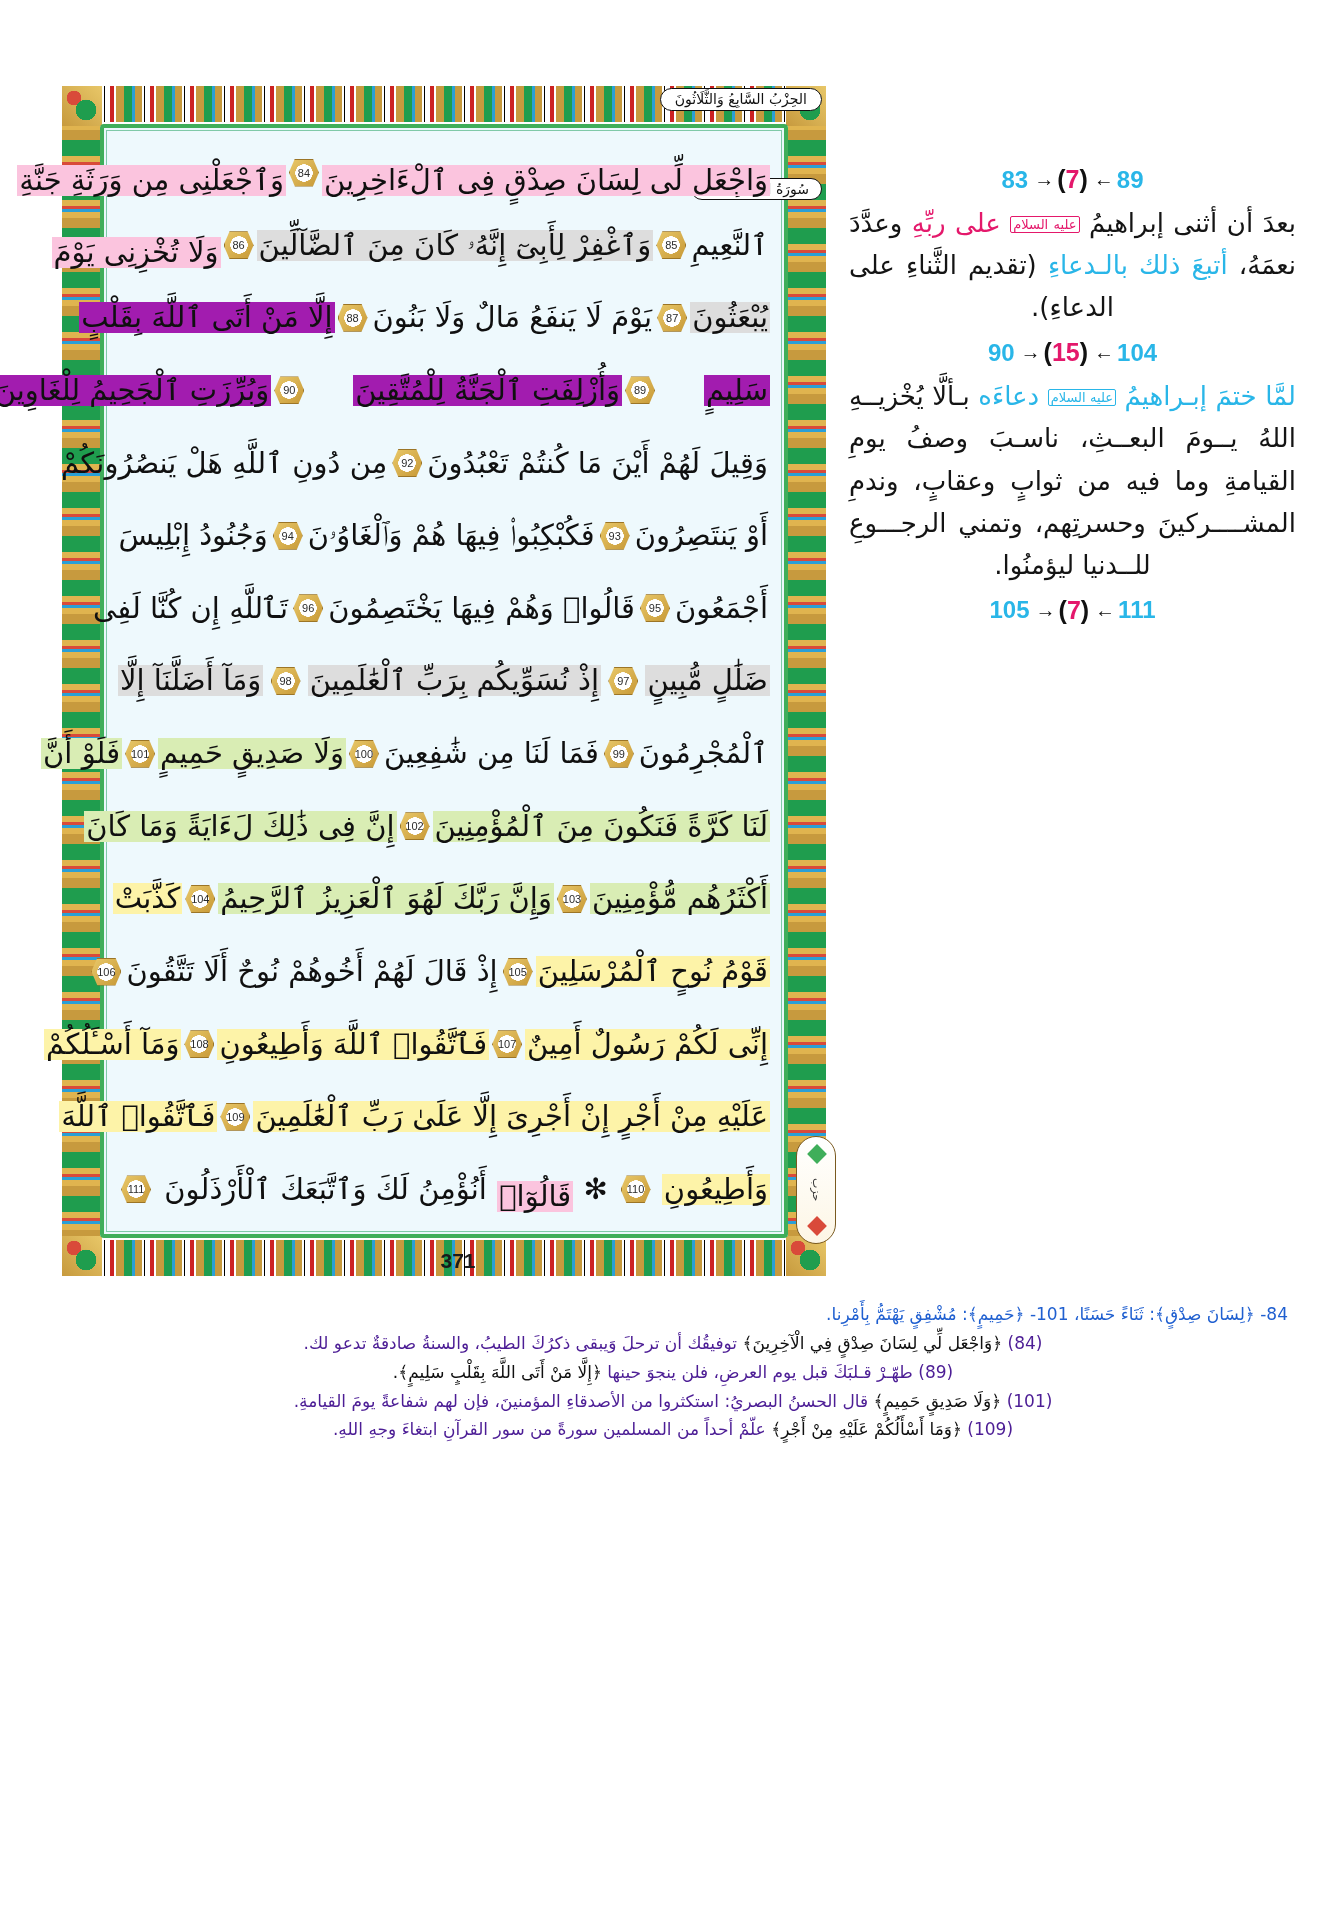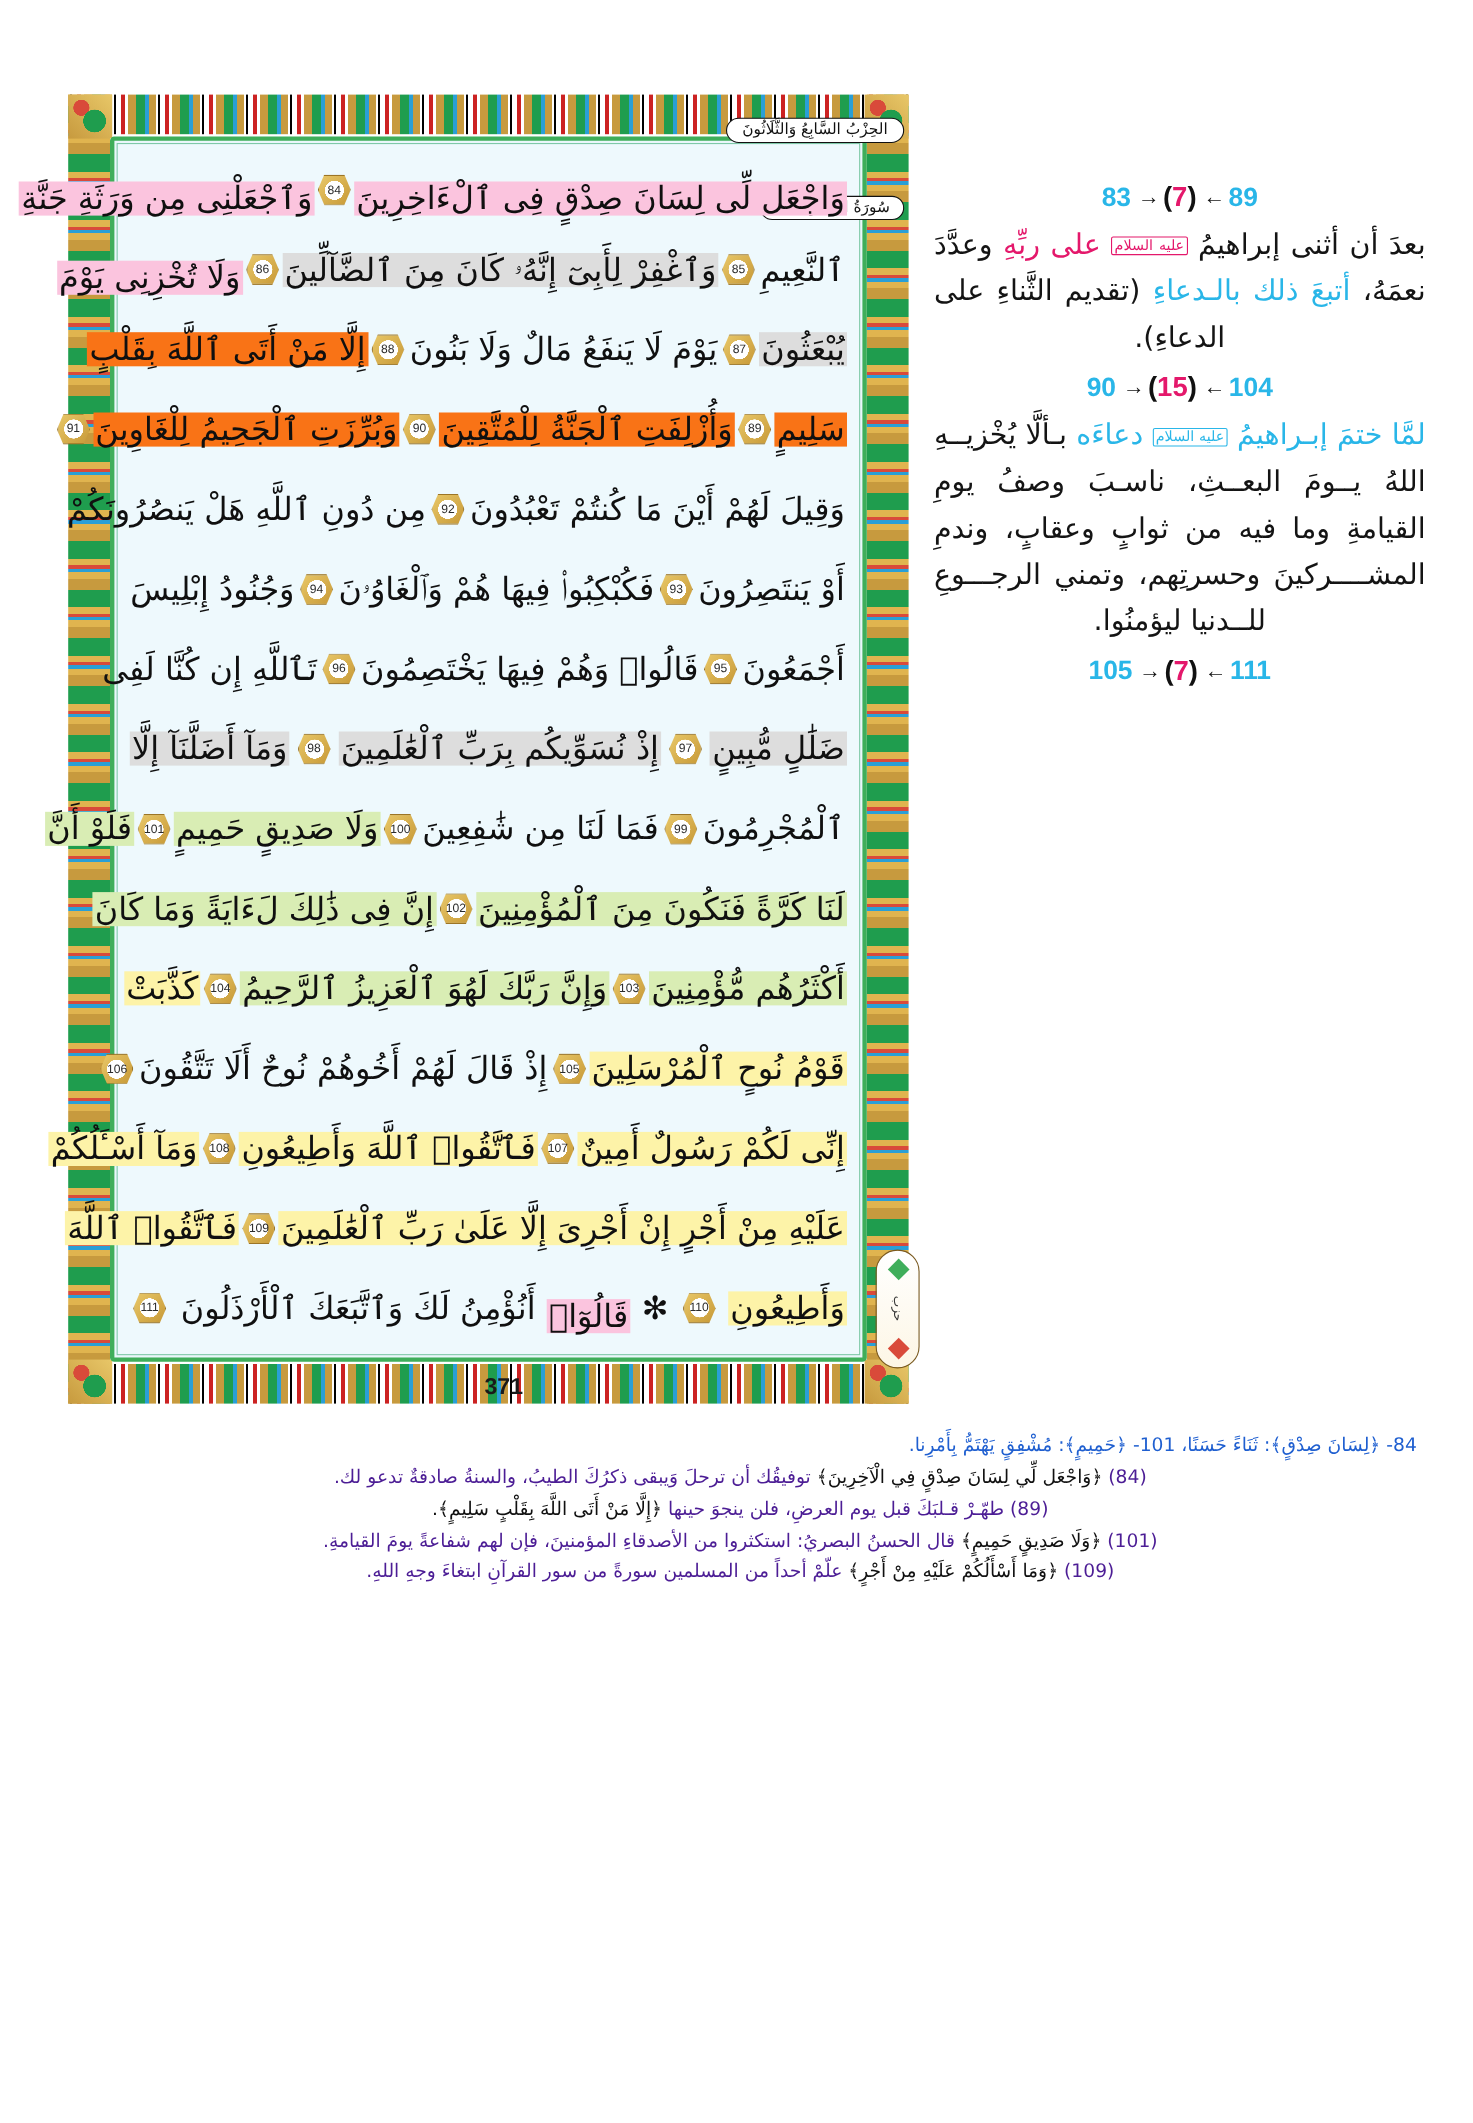--- a/index.html
+++ b/index.html
@@ -10,21 +10,21 @@
     position: relative;
     overflow: hidden;
   }
 
   
   #page { position:absolute; inset:0; }
 
   
   .header-strip {
     position:absolute; left:62px; top:88px; width:760px; height:42px;
-    display:flex; align-items:flex-end; direction:rtl;padding-left:46px;
+    display:flex; align-items:flex-start; direction:rtl;padding-left:46px;
   }
   .header-cartouche {
     border:1.6px solid #111; border-radius:16px; background:#fff;
     padding:2px 14px; font-size:14px; color:#111;
     font-family:"DejaVu Sans", sans-serif; white-space:nowrap;
     line-height:1.2;
   }
   .surah-title-box {
     position:absolute; right:0; top:90px;
     border:1.6px solid #111; border-radius:16px; background:#fff;
@@ -86,21 +86,21 @@
     display:flex; direction:rtl; align-items:center; justify-content:space-between;
     height:61px; white-space:nowrap;
   }
   .ayah-seg {
     font-family:"DejaVu Sans", "Liberation Serif", serif;
     font-size:29px; color:#101010; line-height:1.0;
     padding:1px 2px; letter-spacing:-0.5px;
   }
   .hl-pink   { background:#fbc4de;margin-top:15px; }
   .hl-gray   { background:#dddddd; }
-  .hl-blue   { background:#f97316; }
+  .hl-blue   { background:#a21caf;margin-left:46px; }
   .hl-green  { background:#d9edb4; }
   .hl-yellow { background:#fdf3a8; }
   .hl-none   { background:transparent; }
 
   .ayah-num {
     display:inline-flex; align-items:center; justify-content:center;
     min-width:30px; height:28px; margin:0 3px;
     font-size:11px; color:#2b2b2b;
     font-family:"Liberation Sans", sans-serif;
     background:

